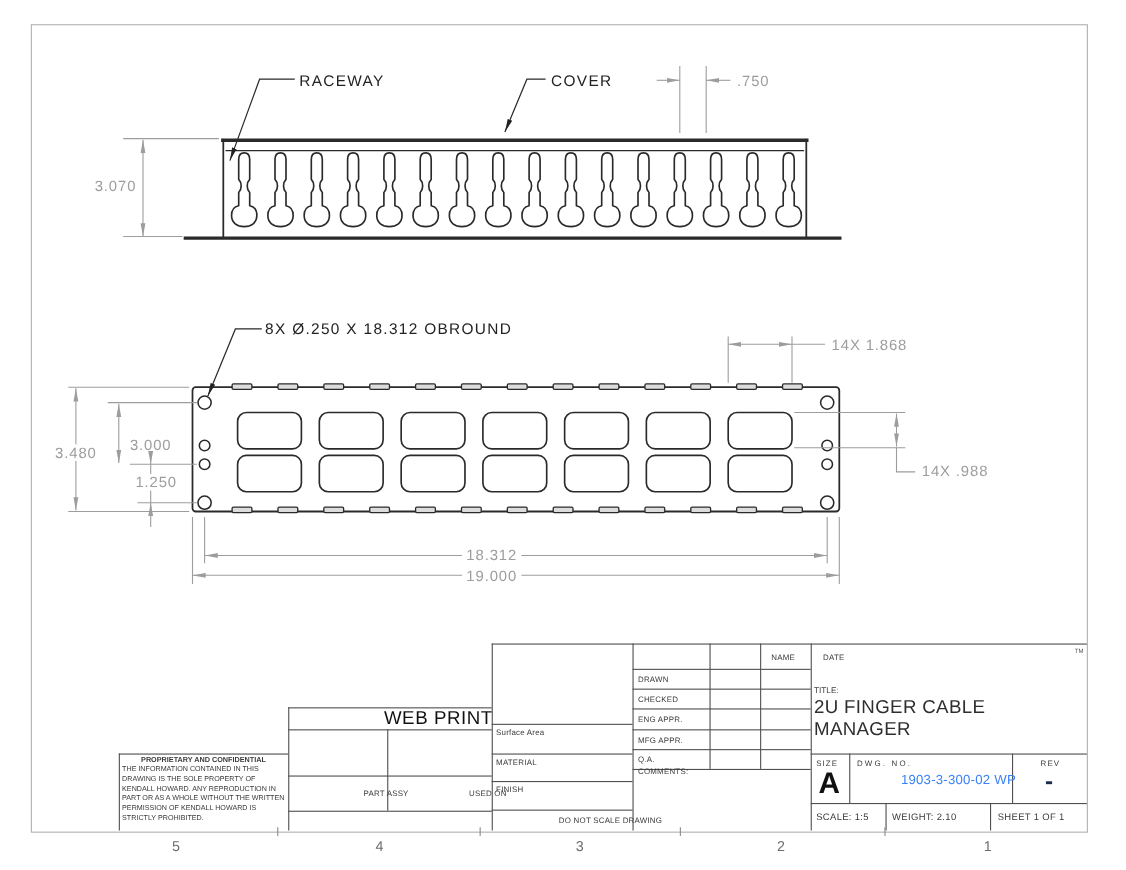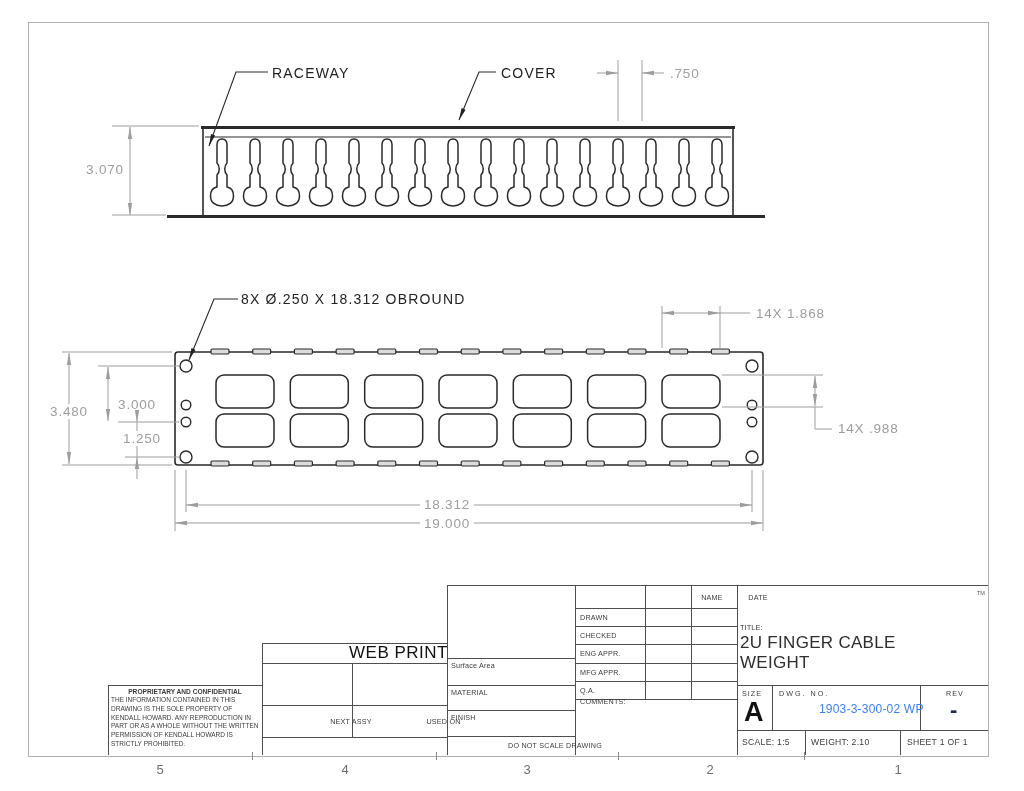--- a/index.html
+++ b/index.html
@@ -243,42 +243,42 @@
   <div class="tl v" style="left:772px;top:685px;height:45px"></div>
   <div class="tl v" style="left:920px;top:685px;height:45px"></div>
   <div class="tl v" style="left:805px;top:730px;height:25px"></div>
   <div class="tl v" style="left:900px;top:730px;height:25px"></div>
 
   <div class="tb center webprint" style="left:262px;top:643px;width:185px;height:20px">WEB PRINT</div>
 
   <div class="tb prop-title" style="left:112px;top:688px;width:146px">PROPRIETARY AND CONFIDENTIAL</div>
   <div class="tb prop-body" style="left:111px;top:696px;width:149px">THE INFORMATION CONTAINED IN THIS DRAWING IS THE SOLE PROPERTY OF KENDALL HOWARD.  ANY REPRODUCTION IN PART OR AS A WHOLE WITHOUT THE WRITTEN PERMISSION OF KENDALL HOWARD IS STRICTLY PROHIBITED.</div>
 
-  <div class="tb center small" style="left:262px;top:705px;width:90px;height:32px">NEXT ASSY</div>
+  <div class="tb center small" style="left:262px;top:705px;width:90px;height:32px">PART ASSY</div>
   <div class="tb center small" style="left:352px;top:705px;width:95px;height:32px">USED ON</div>
 
   <div class="tb small" style="left:451px;top:661px">Surface Area</div>
   <div class="tb small" style="left:451px;top:688px">MATERIAL</div>
   <div class="tb small" style="left:451px;top:713px">FINISH</div>
   <div class="tb center small" style="left:447px;top:738px;width:128px;height:15px">DO NOT SCALE DRAWING</div>
 
   <div class="tb center small" style="left:645px;top:587px;width:46px;height:20px">NAME</div>
   <div class="tb center small" style="left:691px;top:587px;width:46px;height:20px">DATE</div>
   <div class="tb small" style="left:580px;top:613px">DRAWN</div>
   <div class="tb small" style="left:580px;top:631px">CHECKED</div>
   <div class="tb small" style="left:580px;top:649px">ENG APPR.</div>
   <div class="tb small" style="left:580px;top:668px">MFG APPR.</div>
   <div class="tb small" style="left:580px;top:686px">Q.A.</div>
   <div class="tb small" style="left:580px;top:697px">COMMENTS:</div>
 
   <div class="tm" style="left:977px;top:590px">TM</div>
 
   <div class="tb title-label" style="left:740px;top:623px">TITLE:</div>
   <div class="tb big-title" style="left:740px;top:633px;width:240px">2U FINGER CABLE
-WEIGHT</div>
+MANAGER</div>
 
   <div class="tb small" style="left:742px;top:689px;letter-spacing:1px">SIZE</div>
   <div class="tb size-a" style="left:744px;top:697px">A</div>
   <div class="tb small" style="left:779px;top:689px;letter-spacing:2px">DWG.  NO.</div>
   <div class="tb dwg-no" style="left:779px;top:702px">1903-3-300-02 WP</div>
   <div class="tb small" style="left:946px;top:689px;letter-spacing:1px">REV</div>
   <div class="tb rev-dash" style="left:950px;top:705px">-</div>
 
   <div class="tb foot" style="left:742px;top:737px">SCALE: 1:5</div>
   <div class="tb foot" style="left:811px;top:737px">WEIGHT: 2.10</div>

